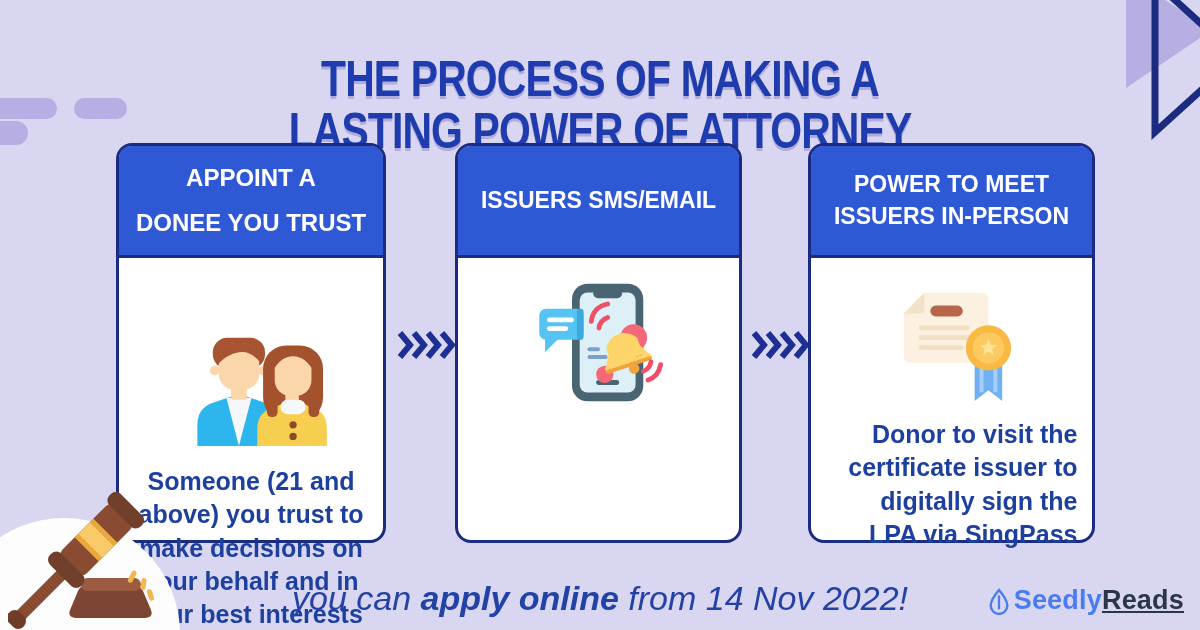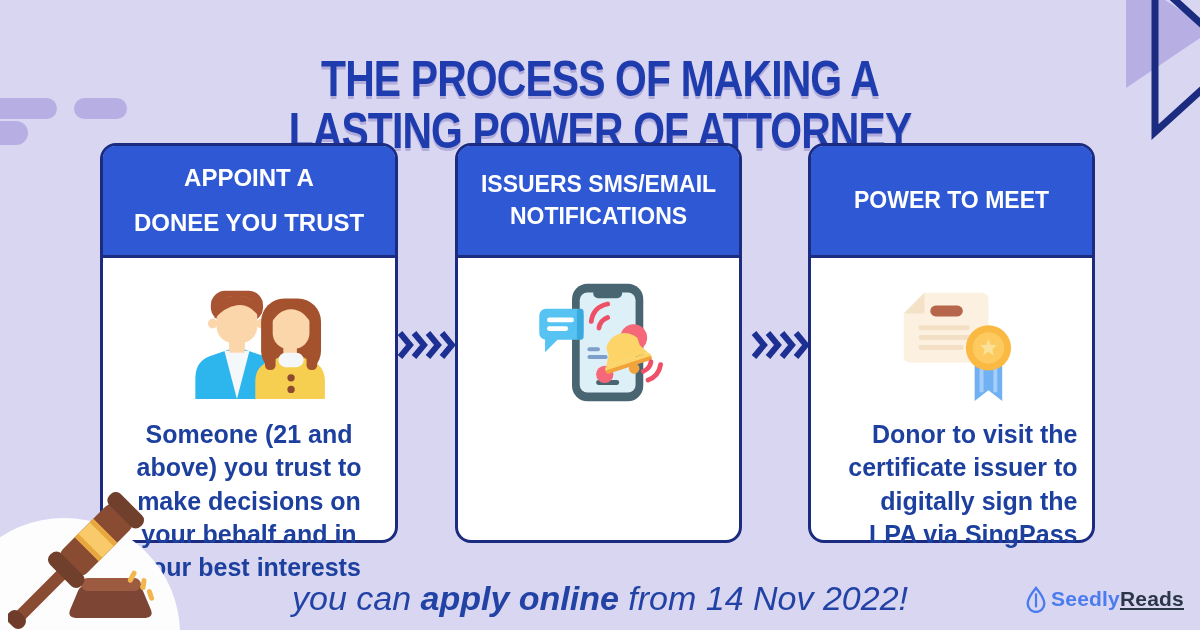--- a/index.html
+++ b/index.html
@@ -21,21 +21,21 @@
     letter-spacing:-1px;transform:scale(0.87,1.08);transform-origin:50% 0;
     text-shadow:0 3px 0 rgba(112,105,182,0.38);
   }
   .title span{display:block;}
   
   .card{
     position:absolute;top:143px;height:400px;background:#ffffff;
     border:3px solid #1b2c80;border-radius:16px;box-sizing:border-box;
     display:flex;flex-direction:column;
   }
-  .card1{left:100px;width:298px;}
+  .card1{left:116px;width:270px;gap:47px;}
   .card2{left:455px;width:287px;}
   .card3{left:808px;width:287px;}
   .card-header{
     height:109px;flex:0 0 109px;background:#2f58d4;border-bottom:3px solid #1b2c80;
     border-radius:12px 12px 0 0;display:flex;flex-direction:column;justify-content:center;
     align-items:center;color:#ffffff;font-weight:700;font-size:23px;line-height:1.38;
     text-align:center;padding:0 6px;
   }
   .card1 .card-header{line-height:1.85;font-size:24px;}
   .card-body{
@@ -62,21 +62,21 @@
   .gavel{position:absolute;left:8px;top:492px;width:205px;height:138px;}
   
   .tagline{
     position:absolute;top:579px;left:0;width:100%;text-align:center;
     font-style:italic;font-size:34px;color:#2243a5;
   }
   .tagline .hl{font-weight:700;}
   
   .logo{
     position:absolute;right:16px;top:585px;display:flex;align-items:center;
-    font-size:21px;font-weight:700;letter-spacing:0.2px;
+    font-size:27px;font-weight:700;letter-spacing:0.2px;
   }
   .logo .droplet{margin-right:3px;}
   .logo .brand1{color:#4a7cf0;}
   .logo .brand2{color:#2b3648;text-decoration:underline;}
 </style>
 </head>
 <body>
 
 <div class="canvas">
 
@@ -132,21 +132,20 @@
   <svg class="chevrons chev-left" viewBox="0 0 58 28">
     <polyline points="3,2 13,14 3,26" fill="none" stroke="#1d2f92" stroke-width="6"></polyline>
     <polyline points="17,2 27,14 17,26" fill="none" stroke="#1d2f92" stroke-width="6"></polyline>
     <polyline points="31,2 41,14 31,26" fill="none" stroke="#1d2f92" stroke-width="6"></polyline>
     <polyline points="45,2 55,14 45,26" fill="none" stroke="#1d2f92" stroke-width="6"></polyline>
   </svg>
 
   <div class="card card2">
     <div class="card-header">
       <span>ISSUERS SMS/EMAIL</span>
-      <span>NOTIFICATIONS</span>
     </div>
     <div class="card-body">
       <div class="illo">
         <svg width="135" height="130" viewBox="0 0 135 135">
           <rect x="40" y="6" width="74" height="122" rx="16" fill="#4a6572"></rect>
           <rect x="48" y="15" width="58" height="104" rx="8" fill="#ddeff7"></rect>
           <rect x="62" y="11" width="30" height="10" rx="5" fill="#4a6572"></rect>
           <rect x="65" y="106" width="24" height="5" rx="2.5" fill="#4a6572"></rect>
           <rect x="56" y="72" width="13" height="4" rx="2" fill="#7d9fc9"></rect>
           <rect x="56" y="80" width="21" height="4" rx="2" fill="#7d9fc9"></rect>
@@ -177,20 +176,21 @@
   <svg class="chevrons chev-right" viewBox="0 0 58 28">
     <polyline points="3,2 13,14 3,26" fill="none" stroke="#1d2f92" stroke-width="6"></polyline>
     <polyline points="17,2 27,14 17,26" fill="none" stroke="#1d2f92" stroke-width="6"></polyline>
     <polyline points="31,2 41,14 31,26" fill="none" stroke="#1d2f92" stroke-width="6"></polyline>
     <polyline points="45,2 55,14 45,26" fill="none" stroke="#1d2f92" stroke-width="6"></polyline>
   </svg>
 
   <div class="card card3">
     <div class="card-header">
       <span>POWER TO MEET</span>
+      <span>ISSUERS IN-PERSON</span>
     </div>
     <div class="card-body">
       <div class="illo">
         <svg width="140" height="128" viewBox="0 0 140 130">
           <path d="M42 14 H100 Q107 14 107 21 V78 Q107 85 100 85 H28 Q21 85 21 78 V35 Z" fill="#fcf1e0"></path>
           <polygon points="42,14 21,35 42,35" fill="#f4e2c8"></polygon>
           <rect x="48" y="27" width="33" height="11" rx="5.5" fill="#b5664b"></rect>
           <rect x="36" y="47" width="52" height="5" rx="2.5" fill="#f3dfc4"></rect>
           <rect x="36" y="57" width="58" height="5" rx="2.5" fill="#f3dfc4"></rect>
           <rect x="36" y="67" width="46" height="5" rx="2.5" fill="#f3dfc4"></rect>

